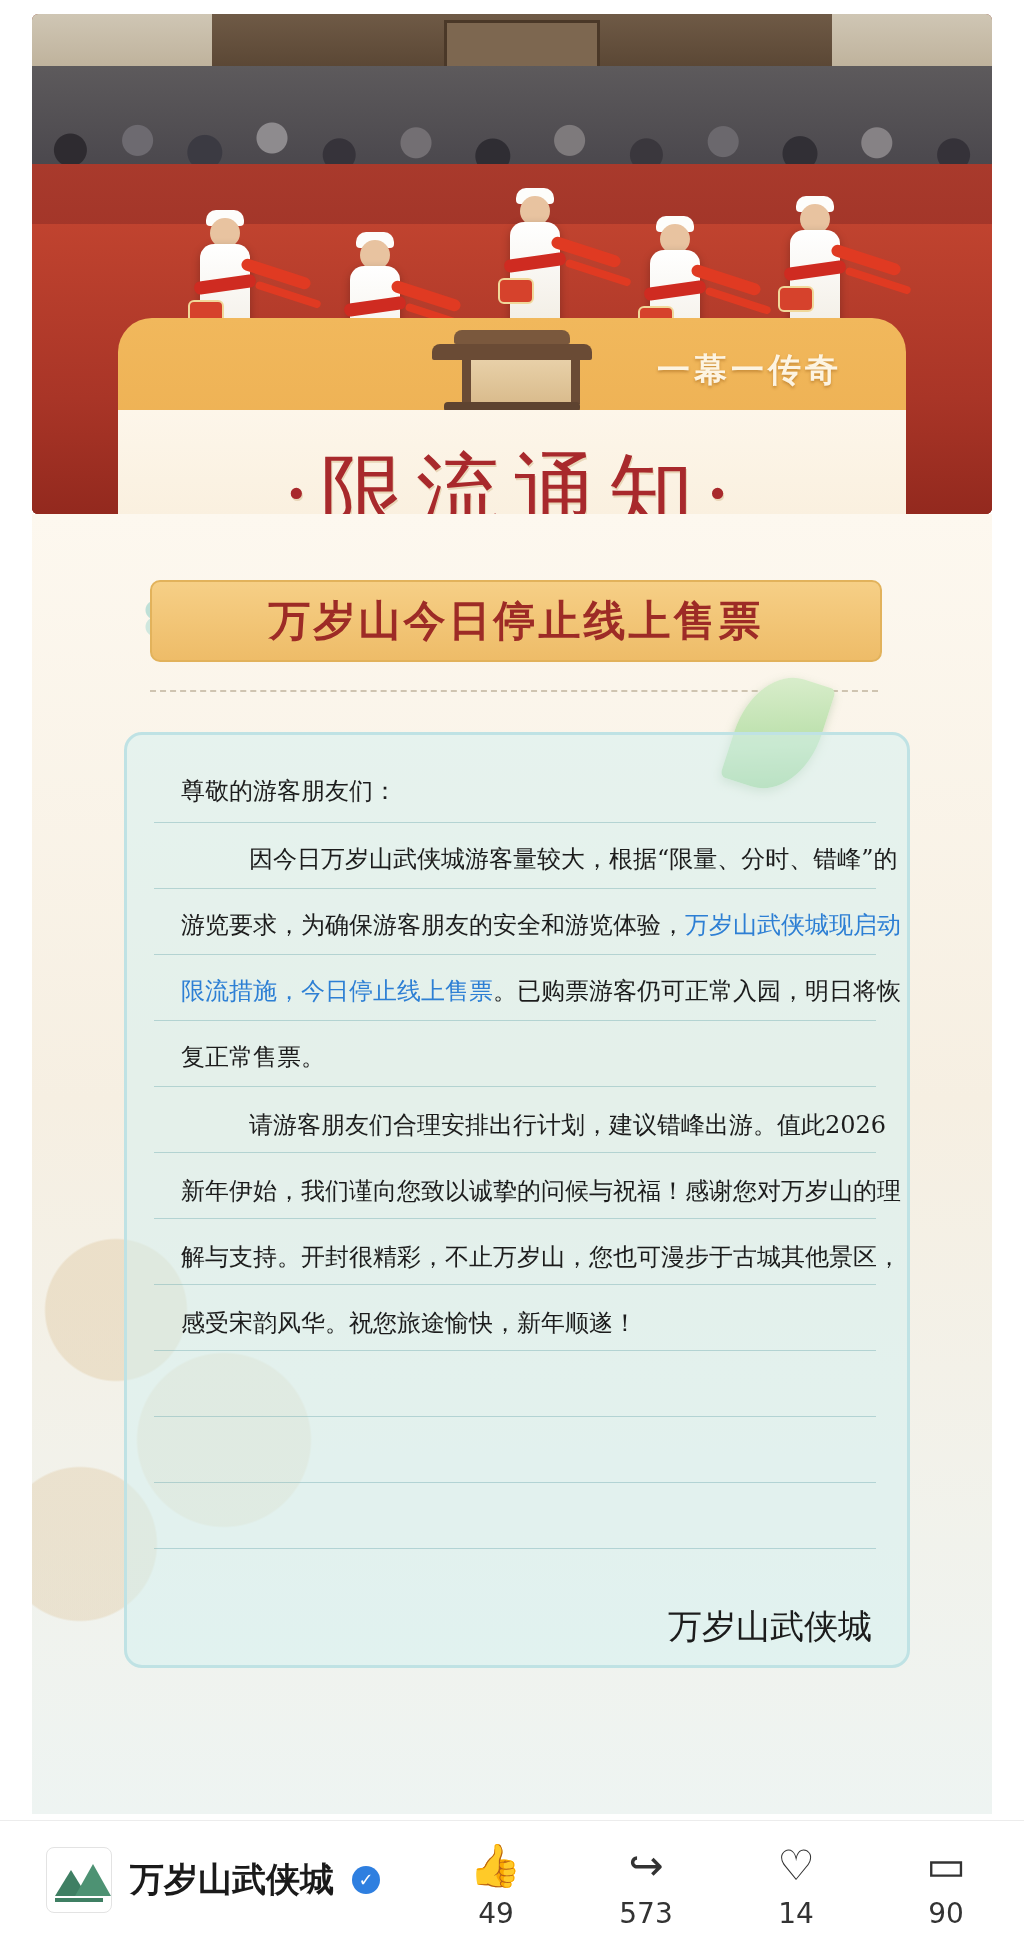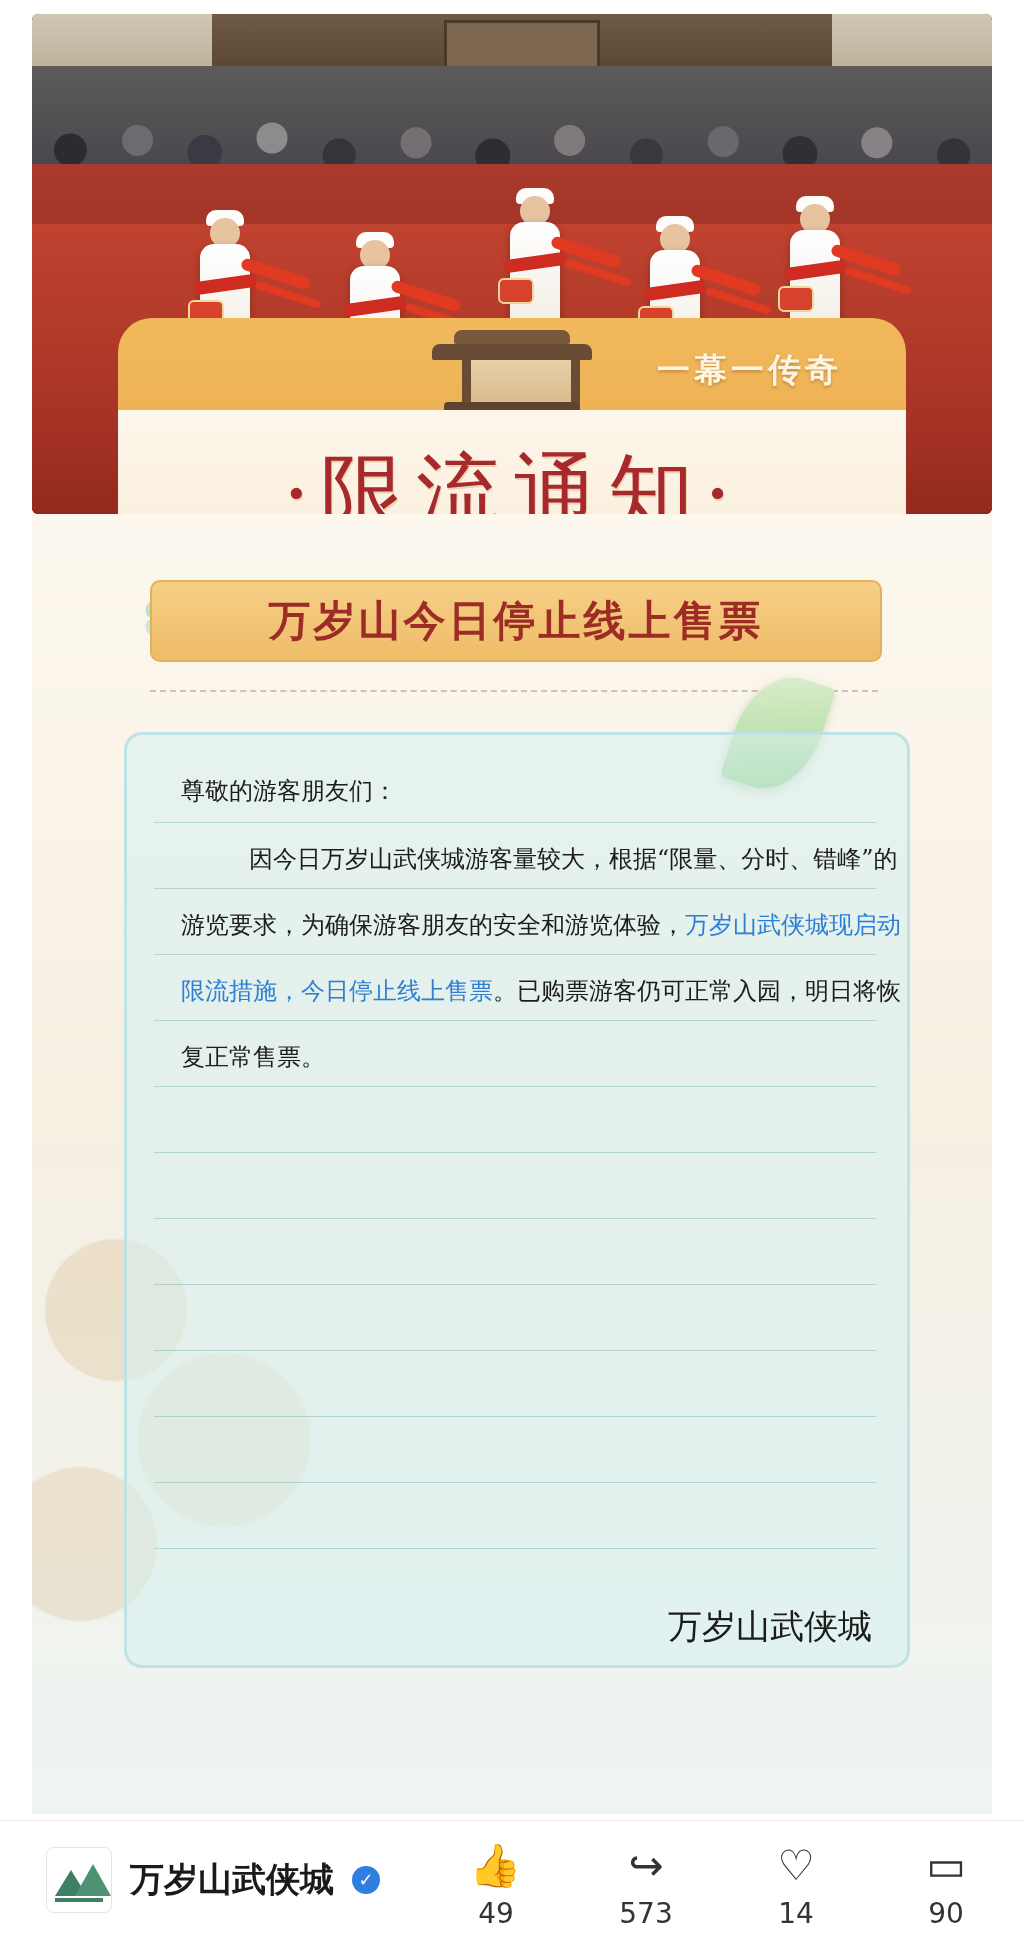--- a/index.html
+++ b/index.html
@@ -365,20 +365,21 @@
     <div class="rule" style="top:704px;"></div>
     <div class="rule" style="top:770px;"></div>
     <div class="rule" style="top:836px;"></div>
     <div class="rule" style="top:902px;"></div>
     <div class="rule" style="top:968px;"></div>
     <div class="rule" style="top:1034px;"></div>
 
     <div class="letter-body">
       <p>尊敬的游客朋友们：</p>
       <p class="indent"><span>因今日万岁山武侠城游客量较大，根据“限量、分时、错峰”的游览要求，为确保游客朋友的安全和游览体验，</span><span class="hl">万岁山武侠城现启动限流措施，今日停止线上售票</span><span>。已购票游客仍可正常入园，明日将恢复正常售票。</span></p>
+      <p class="indent">请游客朋友们合理安排出行计划，建议错峰出游。值此2026新年伊始，我们谨向您致以诚挚的问候与祝福！感谢您对万岁山的理解与支持。开封很精彩，不止万岁山，您也可漫步于古城其他景区，感受宋韵风华。祝您旅途愉快，新年顺遂！</p>
     </div>
 
     <div class="sign">
       <div>万岁山武侠城</div>
     </div>
   </div>
 
   <div class="footer">
     <div class="acct">
       <div class="logo">

